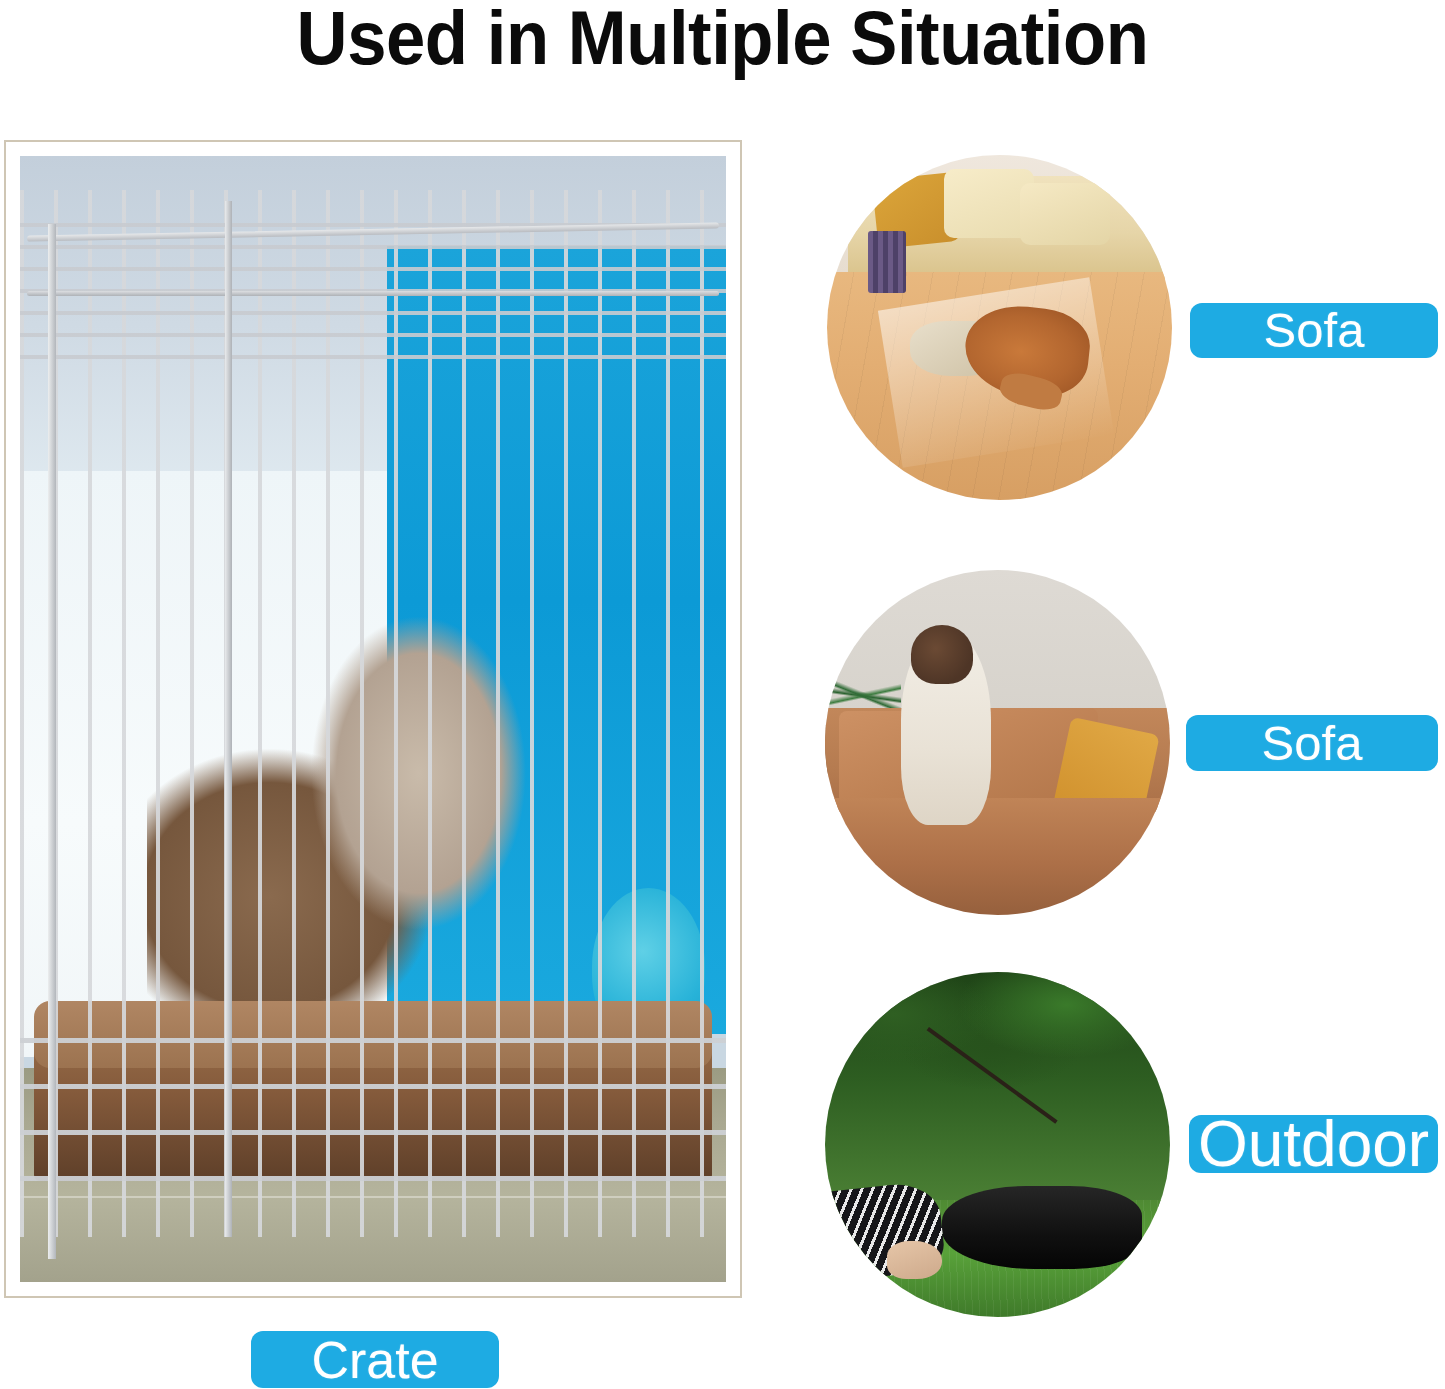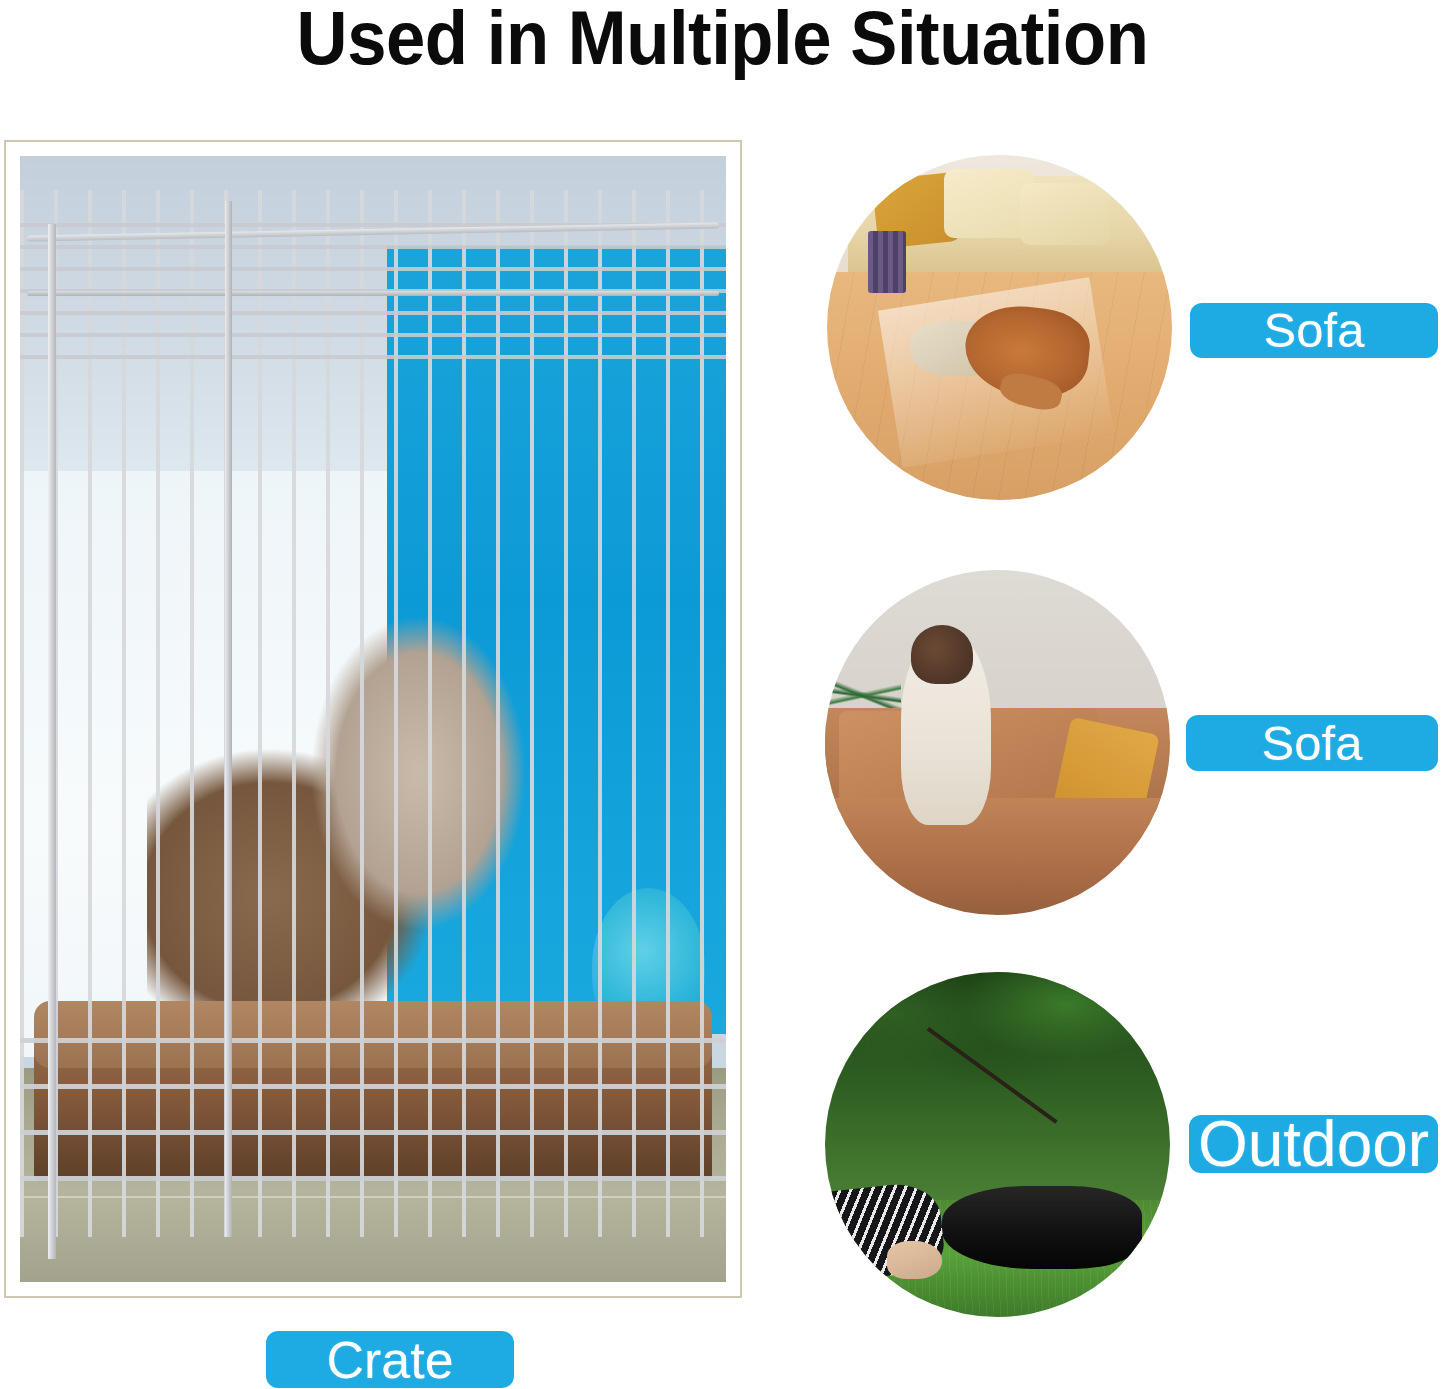--- a/index.html
+++ b/index.html
@@ -241,21 +241,21 @@
     display: flex;
     align-items: center;
     justify-content: center;
     box-sizing: border-box;
     text-shadow: 0 0 2px rgba(255,255,255,0.25);
     white-space: nowrap;
   }
   .pill-floor   { left: 1190px; top: 303px;  width: 248px; height: 55px; }
   .pill-sofa    { left: 1186px; top: 715px;  width: 252px; height: 56px; }
   .pill-outdoor { left: 1189px; top: 1115px; width: 249px; height: 58px; font-size: 64px; }
-  .pill-crate   { left: 266px;  top: 1331px; width: 248px; height: 57px; font-size: 52px; }
+  .pill-crate   { left: 251px;  top: 1331px; width: 248px; height: 57px; font-size: 52px; }
 </style>
 </head>
 <body>
 
 <div class="page-title">Used in Multiple Situation</div>
 
 <div class="hero-frame">
   <div class="hero-photo">
     <div class="hero-bg-upper"></div>
     <div class="hero-bg-white-panel"></div>

